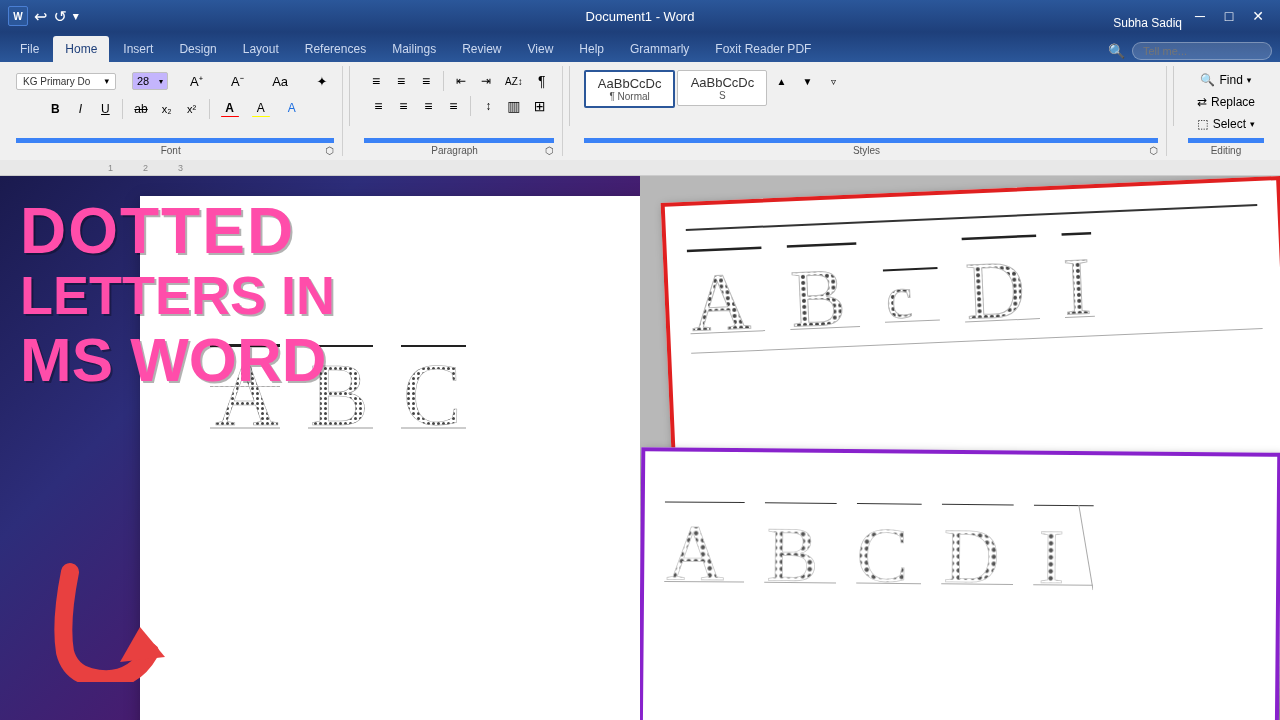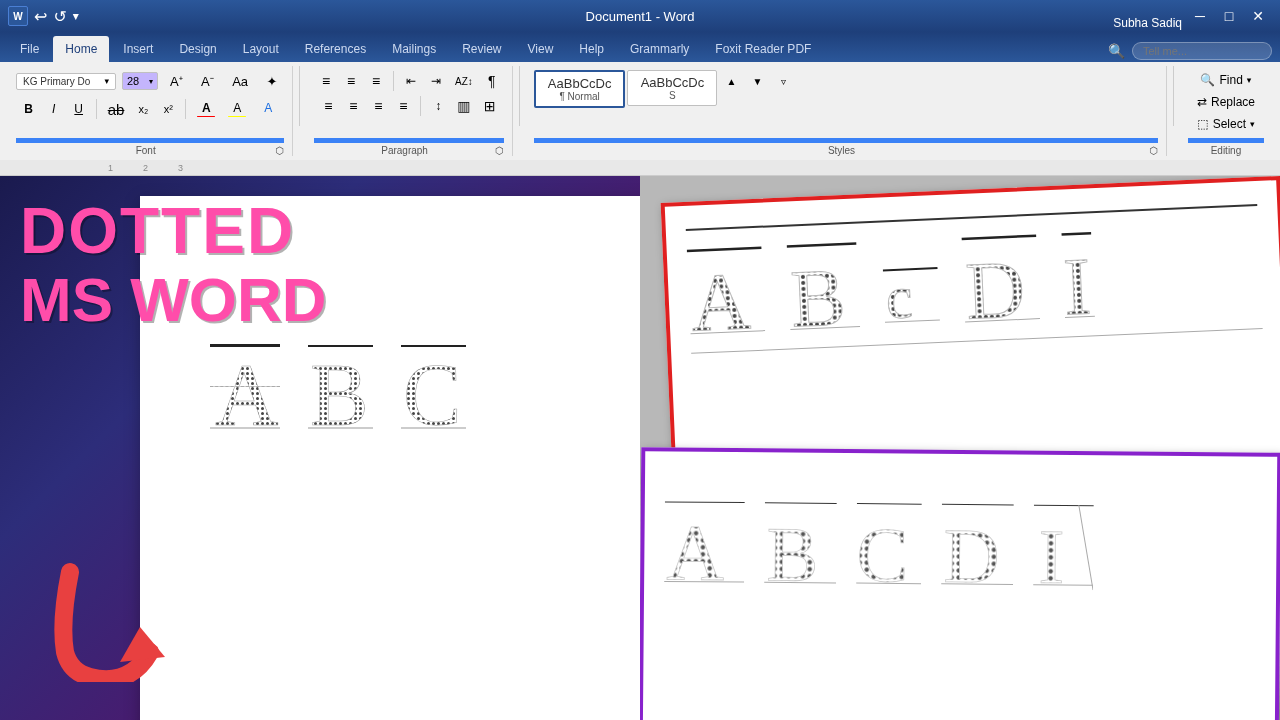--- a/index.html
+++ b/index.html
@@ -317,21 +317,21 @@
       white-space: nowrap;
       overflow: hidden;
       text-overflow: ellipsis;
       max-width: 85px;
     }
 
     
     .font-row {
       display: flex;
       align-items: center;
-      gap: 6px;
+      gap: 16px;
       margin-bottom: 3px;
     }
 
     
     .color-indicator {
       width: 18px;
       height: 4px;
       border-radius: 1px;
     }
 
@@ -448,21 +448,21 @@
         <button class="ribbon-btn" style="font-size:13px;">A⁺</button>
         <button class="ribbon-btn" style="font-size:13px;">A⁻</button>
         <button class="ribbon-btn" style="font-size:13px;">Aa</button>
         <button class="ribbon-btn" style="font-size:13px;">✦</button>
       </div>
       <div class="ribbon-icon-row">
         <button class="ribbon-btn ribbon-btn-bold">B</button>
         <button class="ribbon-btn ribbon-btn-italic">I</button>
         <button class="ribbon-btn ribbon-btn-underline">U</button>
         <div class="divider-v" style="height:20px;"></div>
-        <button class="ribbon-btn" style="font-size:15px;text-decoration:line-through;">ab</button>
+        <button class="ribbon-btn" style="font-size:12px;text-decoration:line-through;">ab</button>
         <button class="ribbon-btn" style="font-size:11px;">x₂</button>
         <button class="ribbon-btn" style="font-size:11px;">x²</button>
         <div class="divider-v" style="height:20px;"></div>
         <button class="ribbon-btn" style="flex-direction:column;gap:1px;">
           <span style="font-size:12px;font-weight:bold;">A</span>
           <div class="color-indicator" style="background:#ff0000;"></div>
         </button>
         <button class="ribbon-btn" style="flex-direction:column;gap:1px;">
           <span style="font-size:12px;">A</span>
           <div class="color-indicator" style="background:#ffff00;"></div>
@@ -611,20 +611,21 @@
           <rect width="65" height="100" fill="url(#dotPatC)" mask="url(#maskC)"></rect>
           <text x="2" y="88" font-size="88" font-family="Georgia,serif" fill="none" stroke="#999" stroke-width="0.5">C</text>
           <line x1="0" y1="10" x2="65" y2="10" stroke="#222" stroke-width="2"></line>
           <line x1="0" y1="92" x2="65" y2="92" stroke="#999" stroke-width="1"></line>
         </svg>
       </div>
     </div>
 
     <div class="overlay-title">
       <div class="title-dotted">DOTTED</div>
+      <div class="title-letters">LETTERS IN</div>
       <div class="title-ms-word">MS WORD</div>
     </div>
 
     <div class="arrow-container">
       <svg class="big-arrow" viewBox="0 0 120 120">
         <path d="M 20 10 Q 10 60 15 90 Q 20 110 40 115 Q 80 125 100 90" fill="none" stroke="#e84040" stroke-width="18" stroke-linecap="round"></path>
         <polygon points="90,65 115,95 70,100" fill="#e84040"></polygon>
       </svg>
     </div>
   </div>

